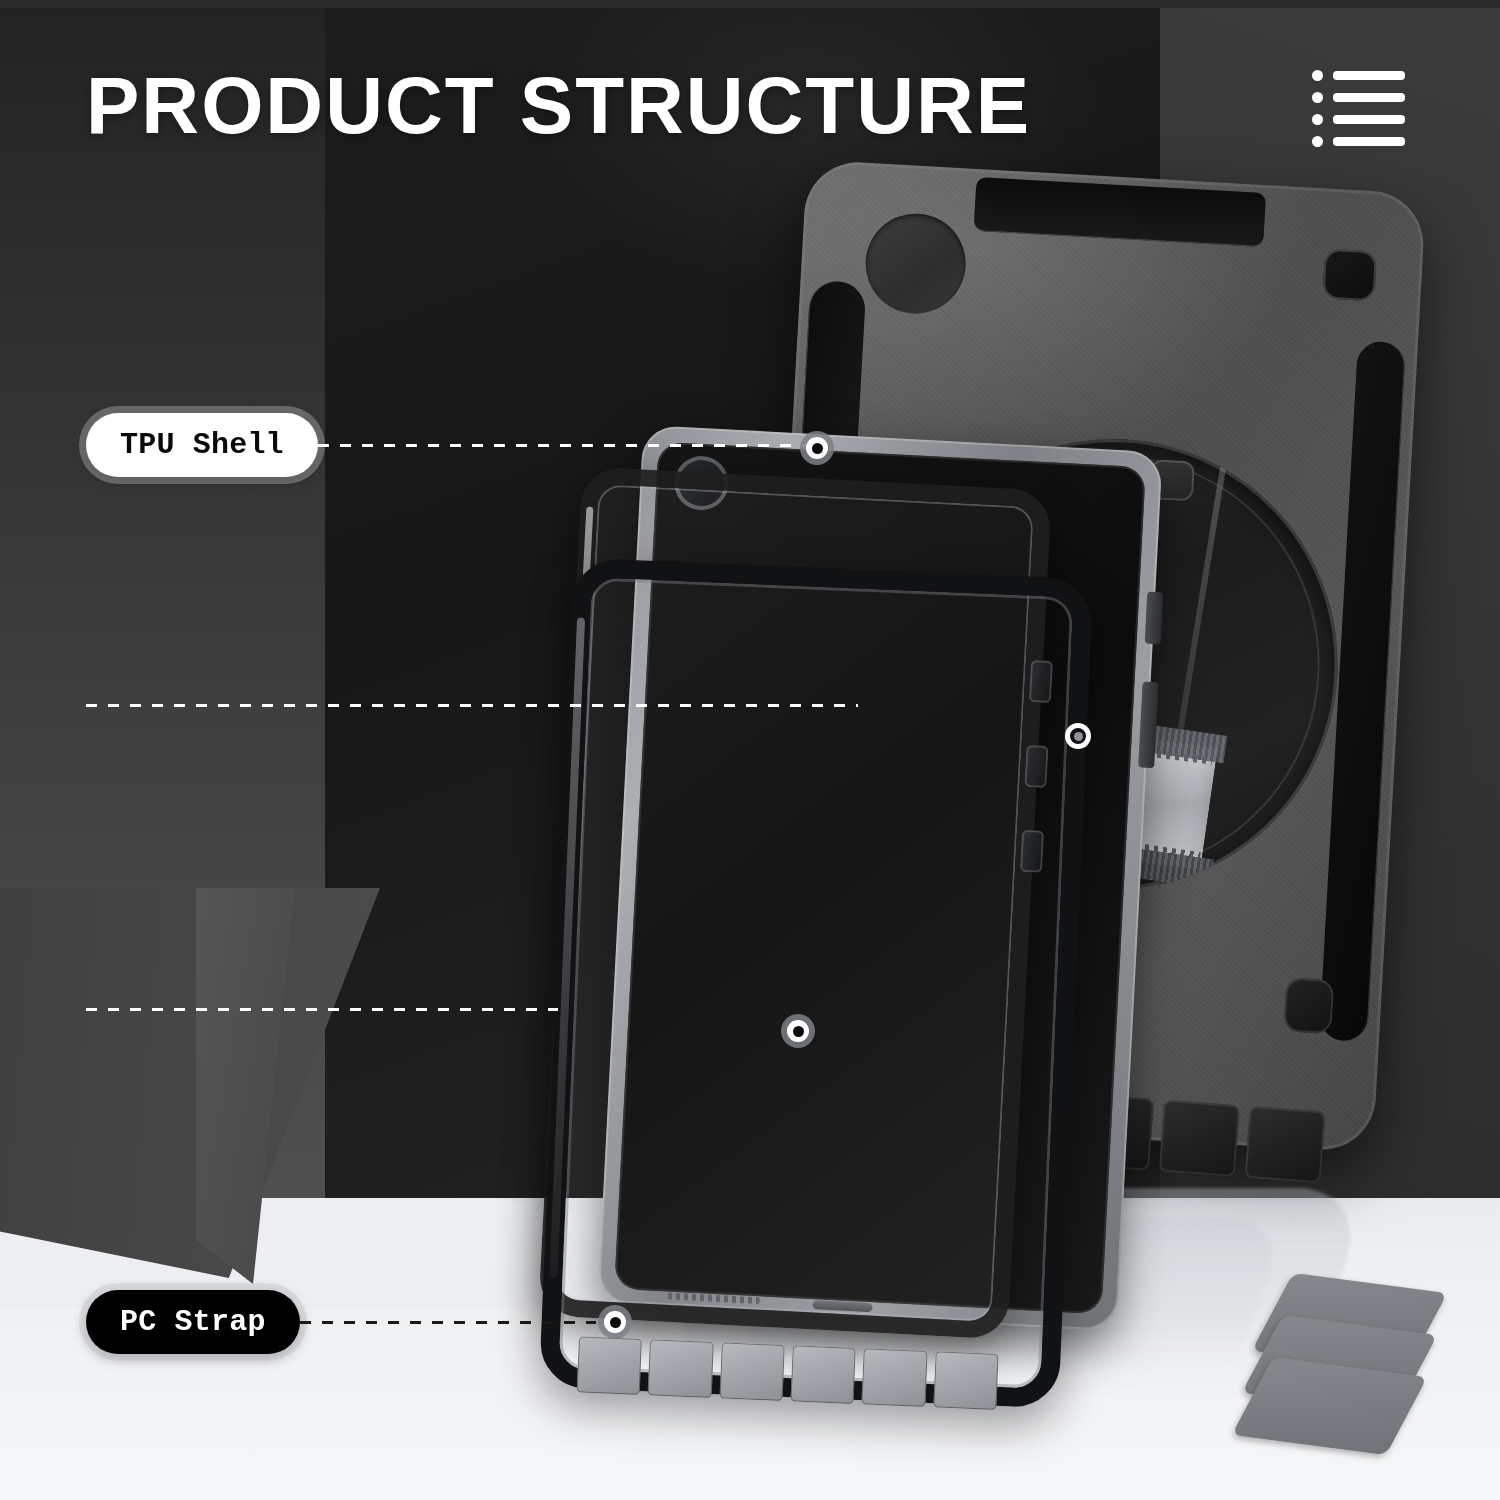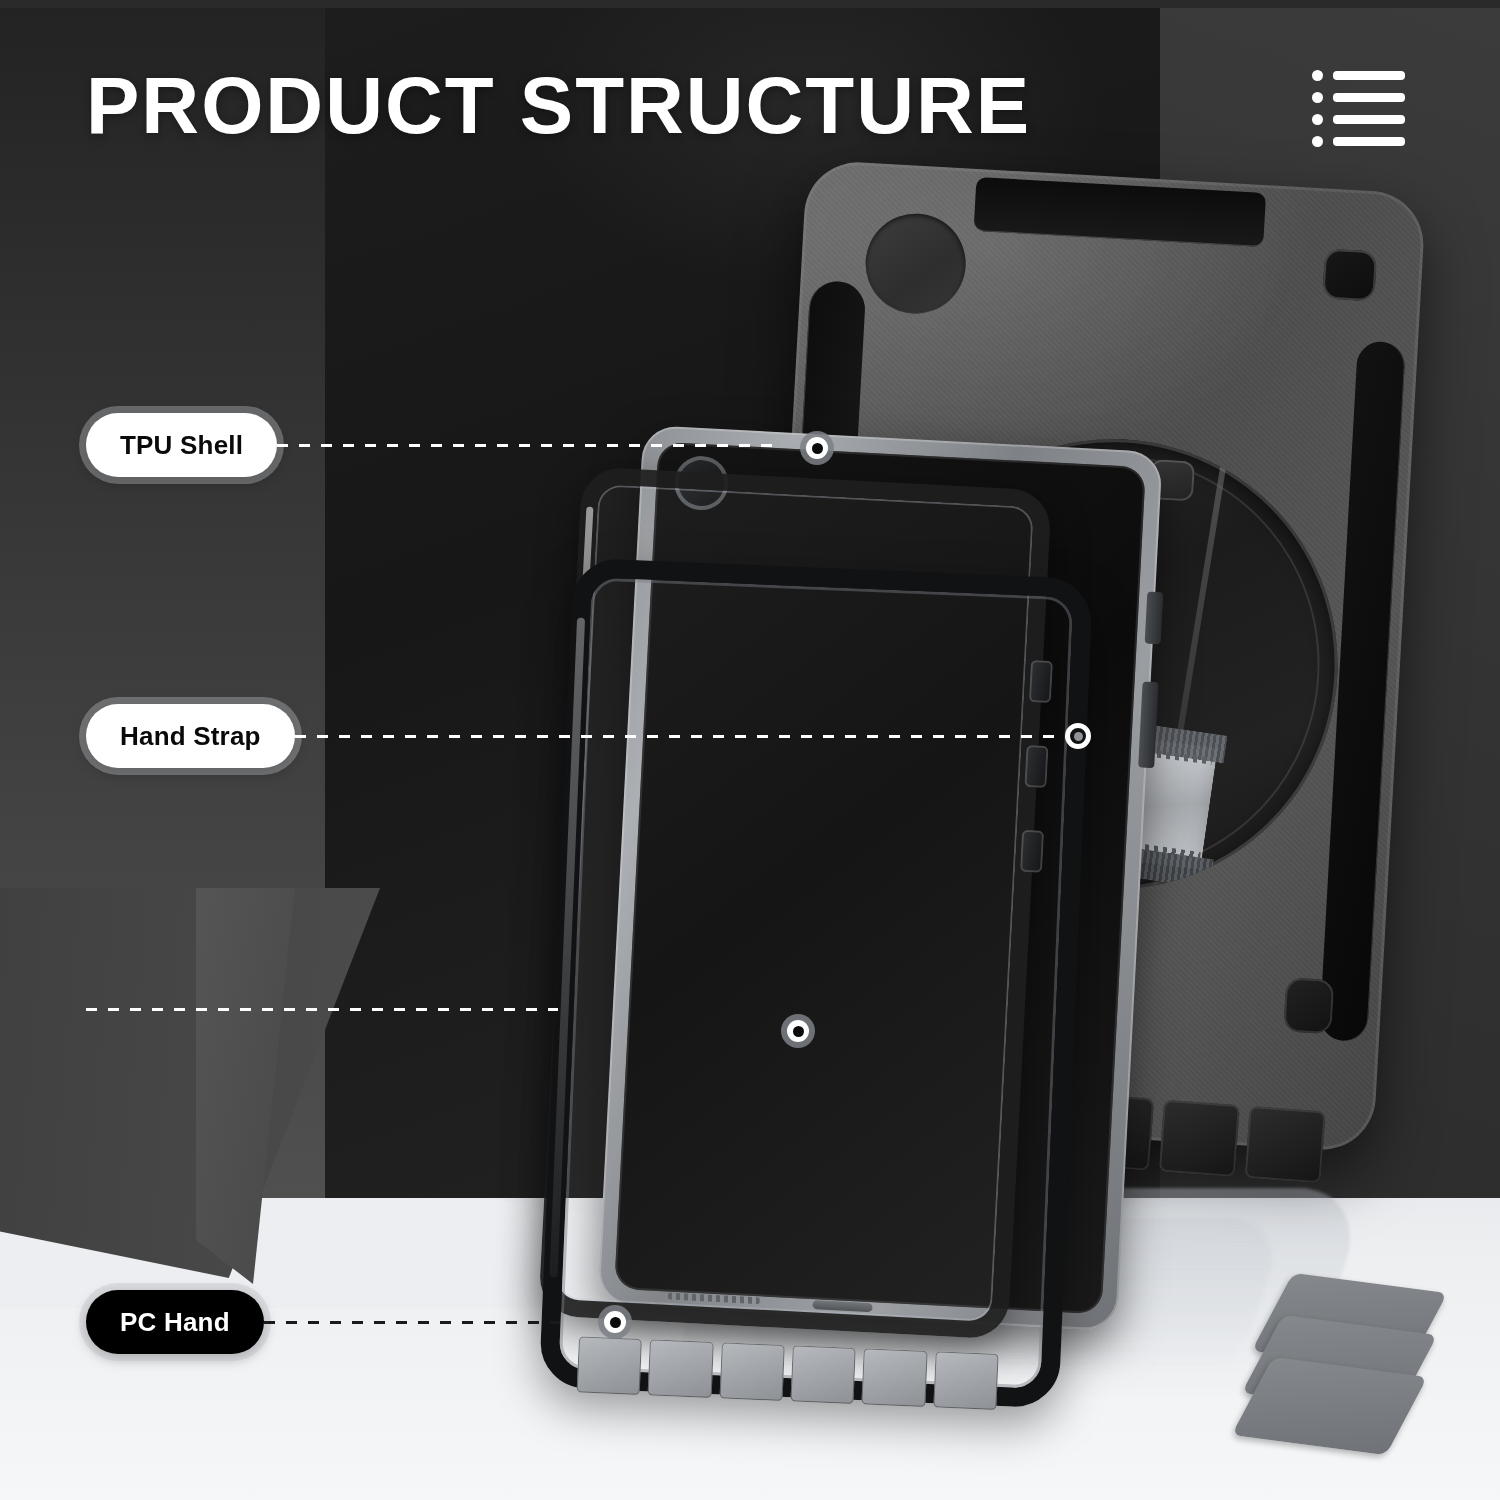--- a/index.html
+++ b/index.html
@@ -310,23 +310,24 @@
   }
   .plate.p1 { left:22px; top:0px; }
   .plate.p2 { left:12px; top:42px; }
   .plate.p3 { left:2px; top:84px; }
 
   
   .callout { position:absolute; display:flex; align-items:center; }
   .pill {
     display:inline-flex; align-items:center; justify-content:center;
     height:64px; padding:0 34px; border-radius:40px;
-    font-size:26px; font-weight:700; letter-spacing:.2px;
+    font-size:30px; font-weight:700; letter-spacing:.2px;
     white-space:nowrap;
     box-shadow:0 0 0 7px rgba(190,193,198,.38), 0 4px 14px rgba(0,0,0,.35);
+    font-family:Liberation Mono, monospace;
   }
   .pill.light { background:#ffffff; color:#0a0a0a; }
   .pill.dark  { background:#000000; color:#ffffff; }
   .leader {
     height:3px;
     background:repeating-linear-gradient(90deg, currentColor 0 11px, rgba(0,0,0,0) 11px 22px);
   }
   .leader.on-dark { color:#ffffff; }
   .leader.on-light{ color:#1a1a1a; }
 
@@ -467,29 +468,28 @@
     <div class="plate p3"></div>
   </div>
 
   <div class="callout" style="left:86px; top:405px;">
     <span class="pill light">TPU Shell</span>
     <span class="leader on-dark" style="width:495px;"></span>
   </div>
   <div class="marker big" style="left:800px; top:423px;"></div>
 
   <div class="callout" style="left:86px; top:696px;">
-    <span class="pill light">Hand Strap</span>
     <span class="leader on-dark" style="width:772px;"></span>
   </div>
   <div class="marker small" style="left:1065px; top:715px;"></div>
 
   <div class="callout" style="left:86px; top:1000px;">
     <span class="leader on-dark" style="width:472px;"></span>
   </div>
   <div class="marker big" style="left:781px; top:1006px;"></div>
 
   <div class="callout" style="left:86px; top:1282px;">
-    <span class="pill dark">PC Hand</span>
+    <span class="pill dark">PC Strap</span>
     <span class="leader on-light" style="width:296px;"></span>
   </div>
   <div class="marker big" style="left:598px; top:1297px;"></div>
 
 </div>
 
 </body></html>

